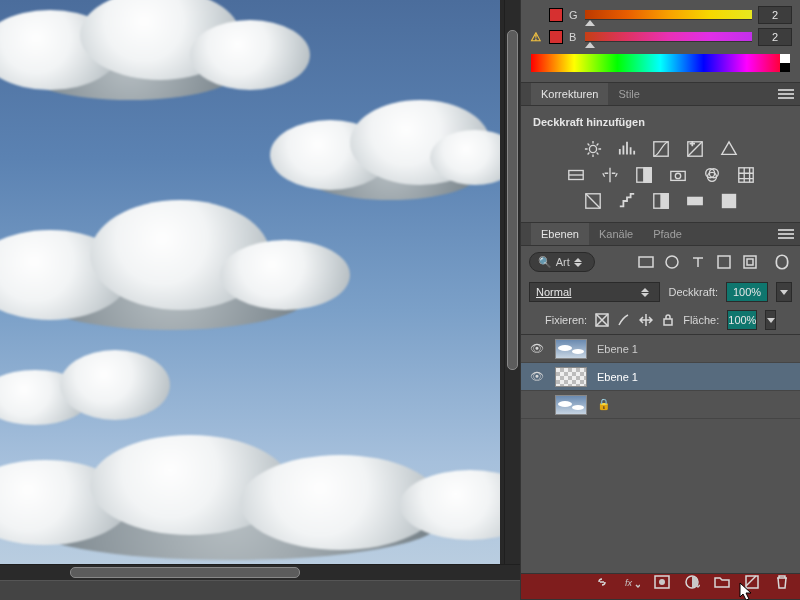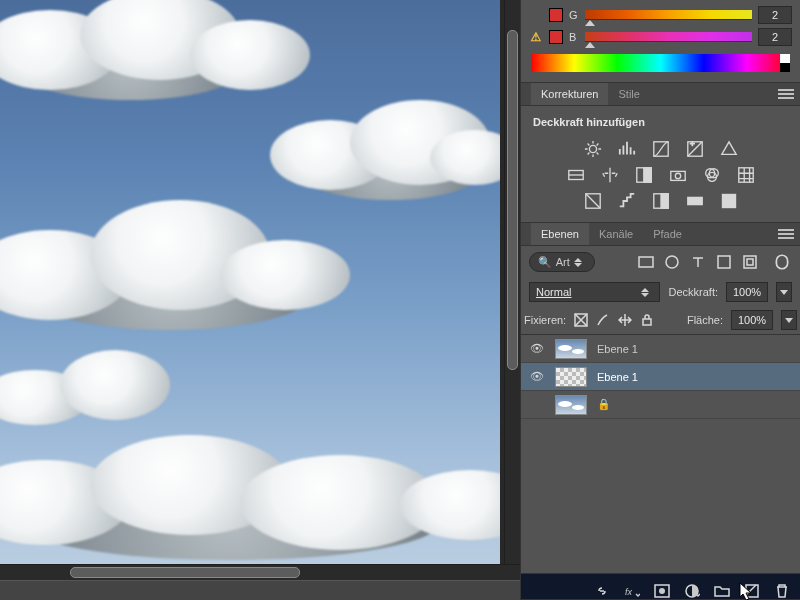--- a/index.html
+++ b/index.html
@@ -135,26 +135,26 @@
   .filter-icons { display:flex; gap:10px; margin-left:auto;}
   .filter-icons .ic{width:16px;height:16px;}
   .sel-row { padding: 4px 8px; display:flex; align-items:center; gap:8px;}
   .select-box {
     height: 20px; background: #3d3d3d; border: 1px solid #2a2a2a;
     display:flex; align-items:center; padding:0 6px; color:#e6e6e6;
   }
   .select-wide{ flex:1;text-decoration:underline; }
   .stepper-v { margin-left:auto; }
   .olabel{ color:#d8d8d8;}
-  .pct-box{ width:42px; height:20px; background:#404040;border:1px solid #2a2a2a;
+  .pct-box{ width:42px; height:20px; background:#0f766e;border:1px solid #2a2a2a;
     display:flex;align-items:center;justify-content:center;color:#e6e6e6;}
   .dd-btn{ width:16px;height:20px;background:#3d3d3d;border:1px solid #2a2a2a;
     display:flex;align-items:center;justify-content:center;}
   .dd-btn span{width:0;height:0;border-left:4px solid transparent;border-right:4px solid transparent;border-top:5px solid #d0d0d0;}
-  .lock-row{padding:4px 3px;display:flex;align-items:center;gap:8px;}
+  .lock-row{padding:4px 24px;display:flex;align-items:center;gap:8px;}
   .lock-icons{display:flex;gap:8px;}
   .lock-icons .ic{width:14px;height:14px;}
   .layers-list{border-top:1px solid #343434; flex:1;}
   .layer{
     height:28px;display:flex;align-items:center;gap:10px;
     padding:0 8px;border-bottom:1px solid #454545;
   }
   .layer.selected{background:#576b7e;color:#fff;}
   .eye{width:16px;height:16px;display:flex;align-items:center;justify-content:center;color:#d8d8d8;}
   .eye.off{color:transparent;}
@@ -173,22 +173,22 @@
       linear-gradient(45deg,transparent 75%,#bbb 75%),
       linear-gradient(-45deg,transparent 75%,#bbb 75%);
     background-size:8px 8px;background-position:0 0,0 4px,4px -4px,-4px 0;
     background-color:#eee;position:absolute;inset:0;
   }
   .lname{flex:1;}
   .lname.italic{font-style:italic;}
   .lock{color:#c0c0c0;}
 
   .footer{
-    height:26px;background:#0f172a;border-top:1px solid #343434;
-    display:flex;align-items:flex-end;gap:14px;justify-content:flex-end;
+    height:26px;background:#7f1d1d;border-top:1px solid #343434;
+    display:flex;align-items:flex-start;gap:14px;justify-content:flex-end;
     padding:0 10px;
   }
   .footer .ic{width:16px;height:16px;color:#c8c8c8;}
   .cursor-arrow{
     position:absolute; width:14px;height:20px; pointer-events:none;
   }
 </style>
 </head>
 <body>
 

